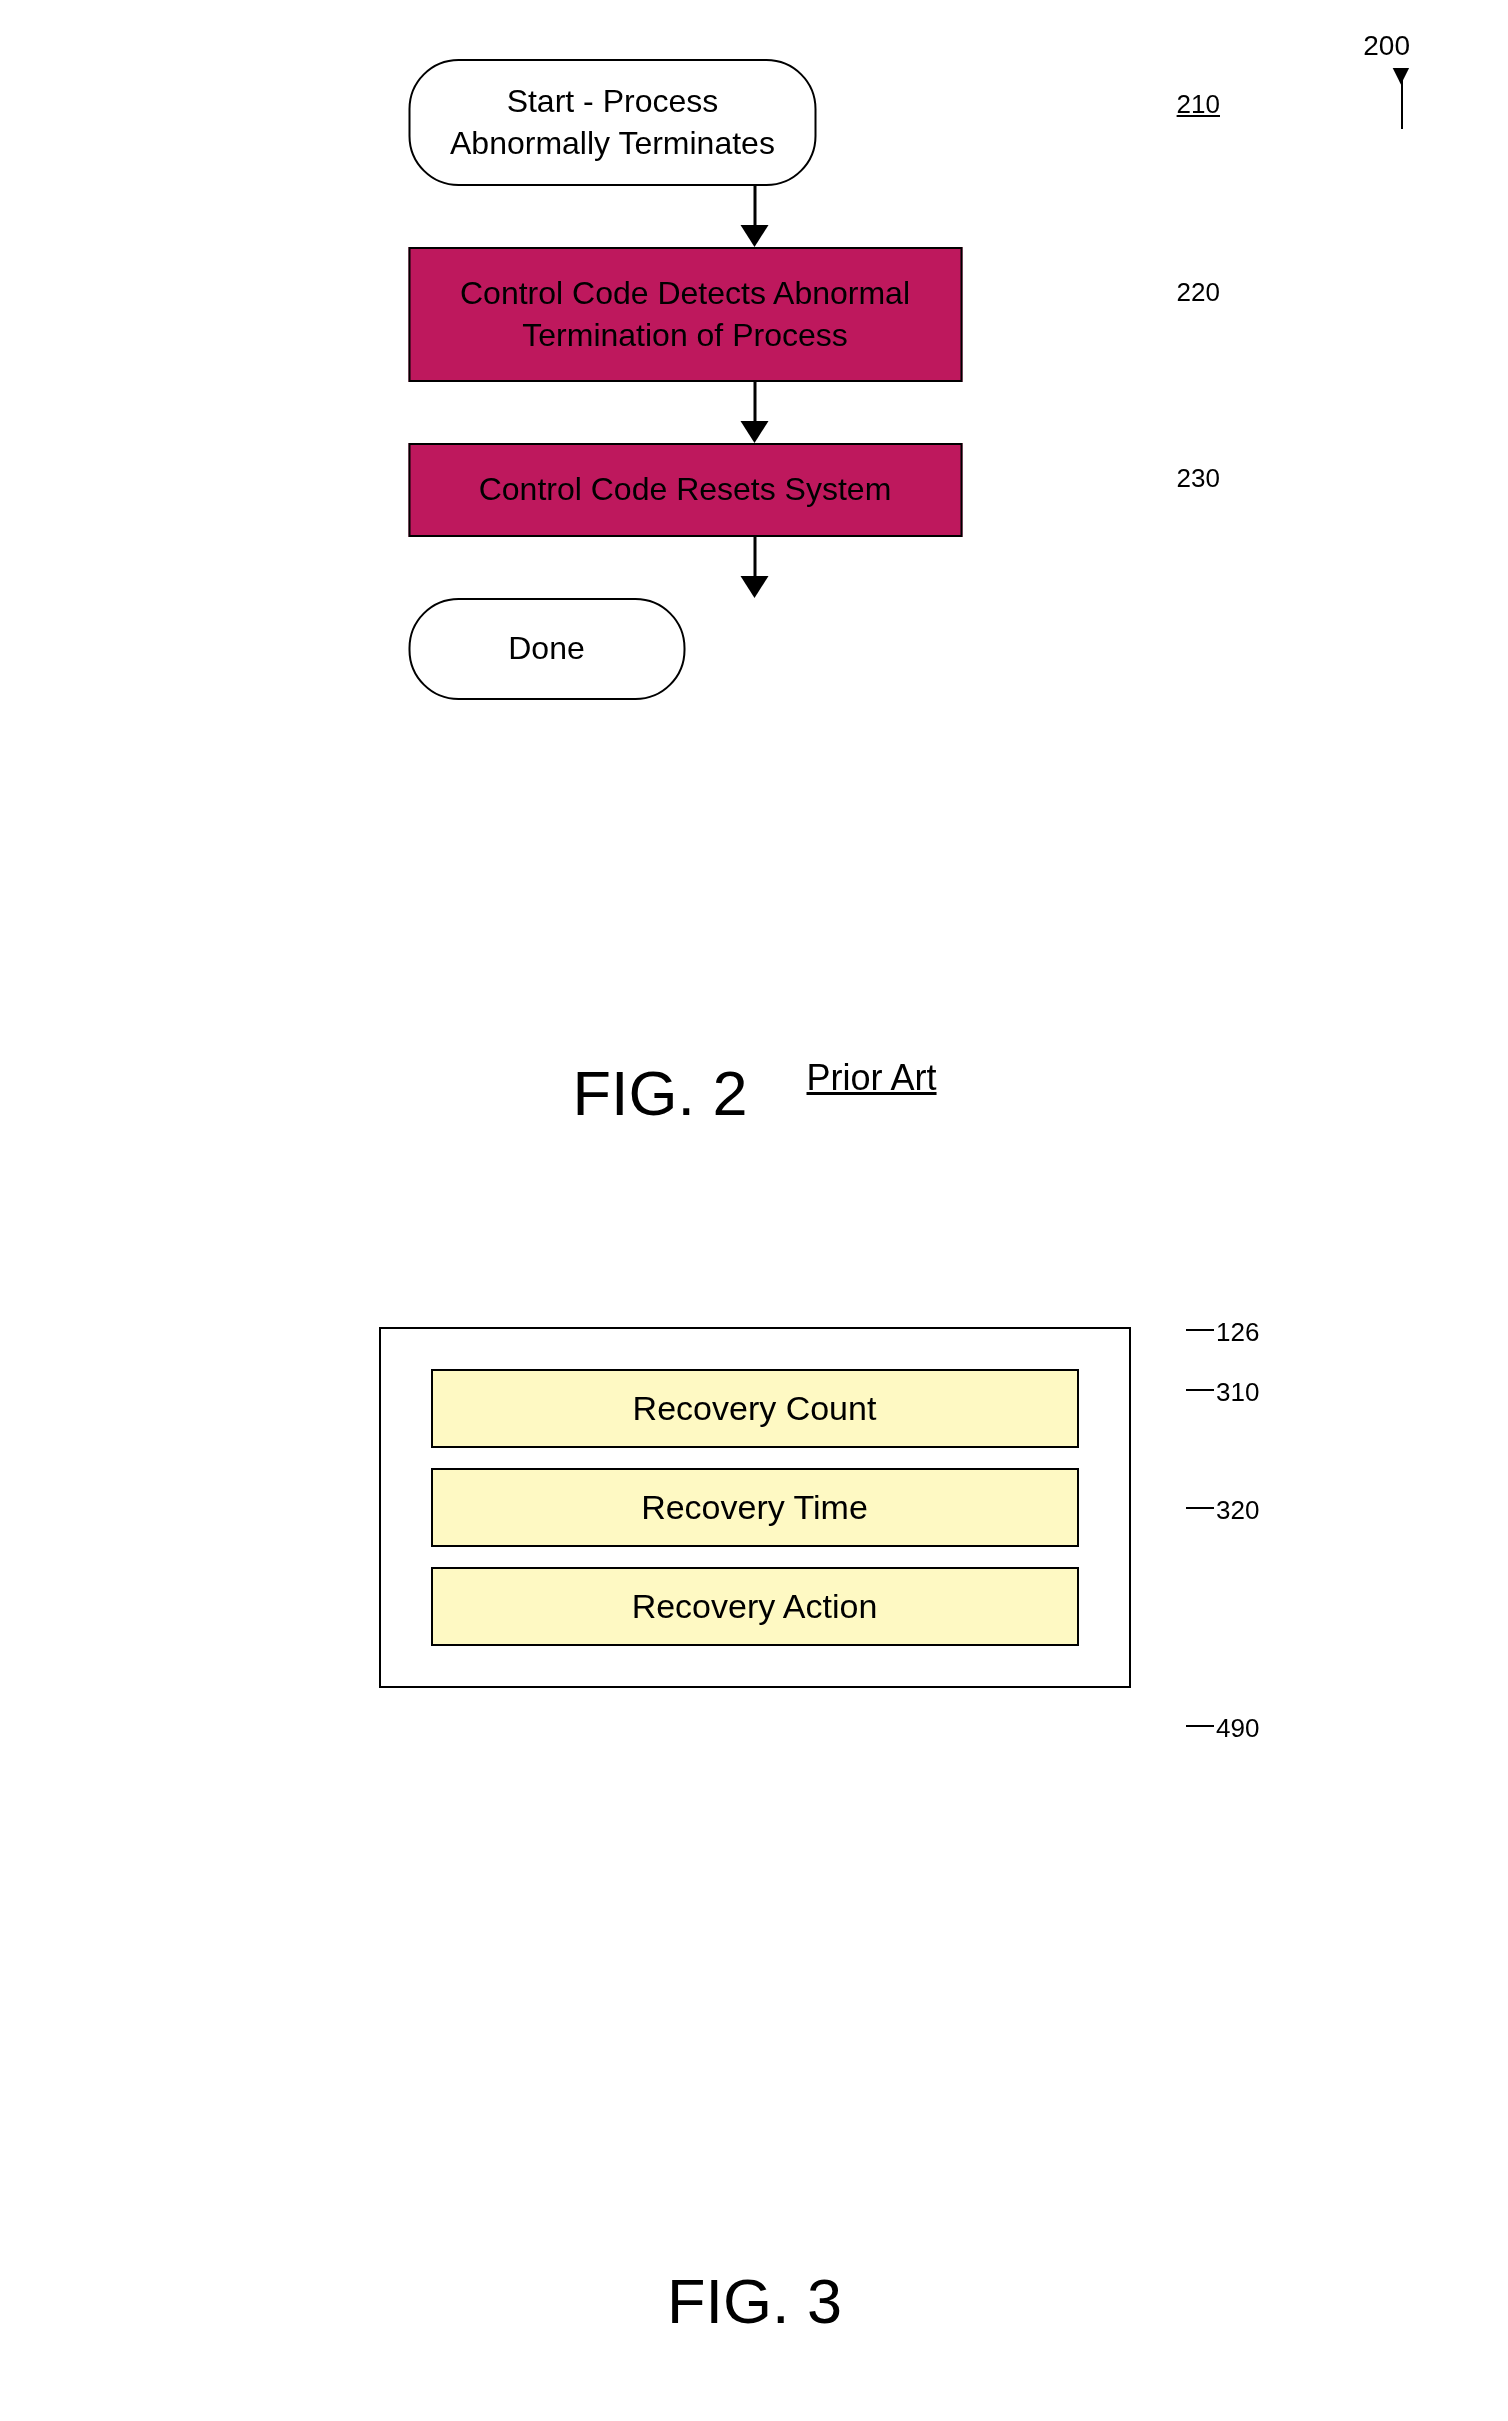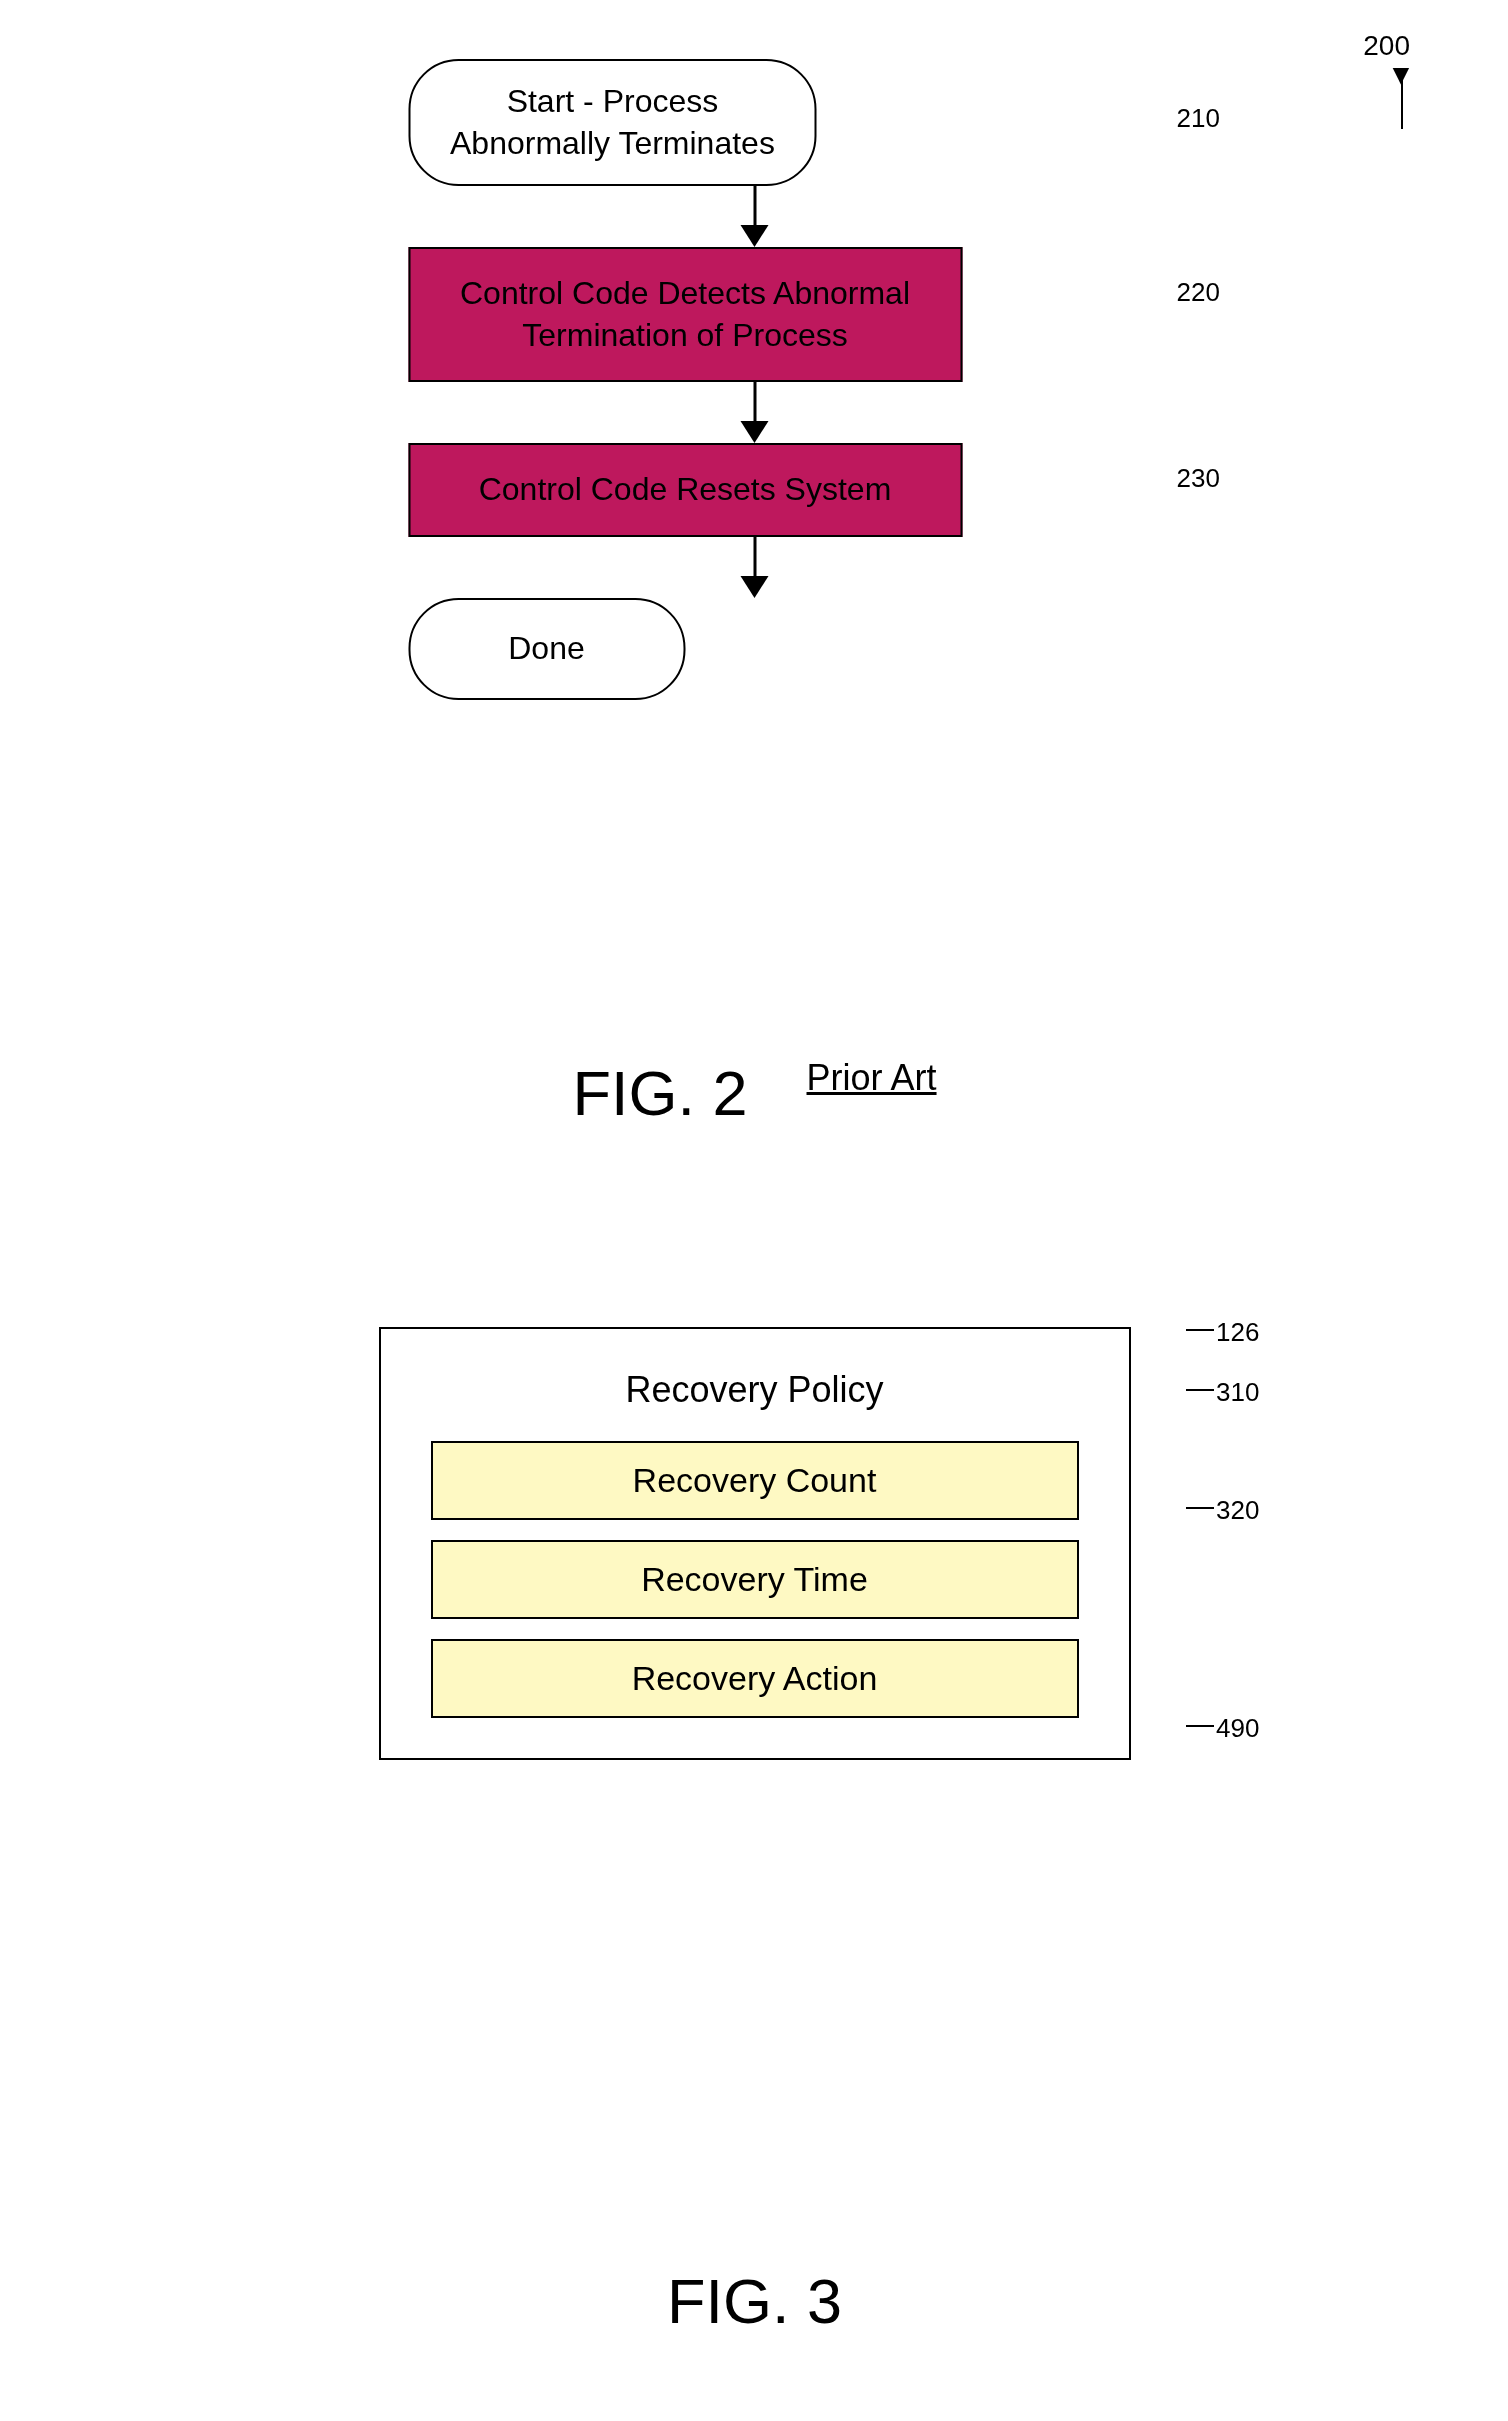--- a/index.html
+++ b/index.html
@@ -161,21 +161,21 @@
     <div style="position:absolute; right:106px; top:79px; width:2px; height:50px; background:#000;"></div>
 
     <div class="flowchart">
 
       <div class="flow-node" style="position:relative;">
         <div class="box-rounded">
           <span>Start - Process</span><br>
           <span>Abnormally Terminates</span>
         </div>
 
-        <div style="position:absolute; right:-119px; top:44px; font-size:26px;">
+        <div style="position:absolute; right:-119px; top:30px; font-size:26px;text-decoration:underline;">
           <span>210</span>
         </div>
       </div>
 
       <div class="arrow-group">
         <div class="arrow-line"></div>
         <div class="arrow-down"></div>
       </div>
 
       <div class="flow-node" style="position:relative;">
@@ -223,23 +223,20 @@
     </div>
 
   </div>
 
   <div class="fig3-section">
 
     <div style="position:absolute; left:50%; transform:translateX(-50%); top:119px; width:752px;">
 
       <div style="border: 2.5px solid #000; padding: 40px 50px; background:#fff; position:relative;">
 
-        <div class="recovery-policy-title">
-          <span>Recovery Policy</span>
-        </div>
 
         <div class="recovery-item" style="position:relative;">
           <span>Recovery Count</span>
           
         </div>
 
         <div class="recovery-item">
           <span>Recovery Time</span>
         </div>
 

